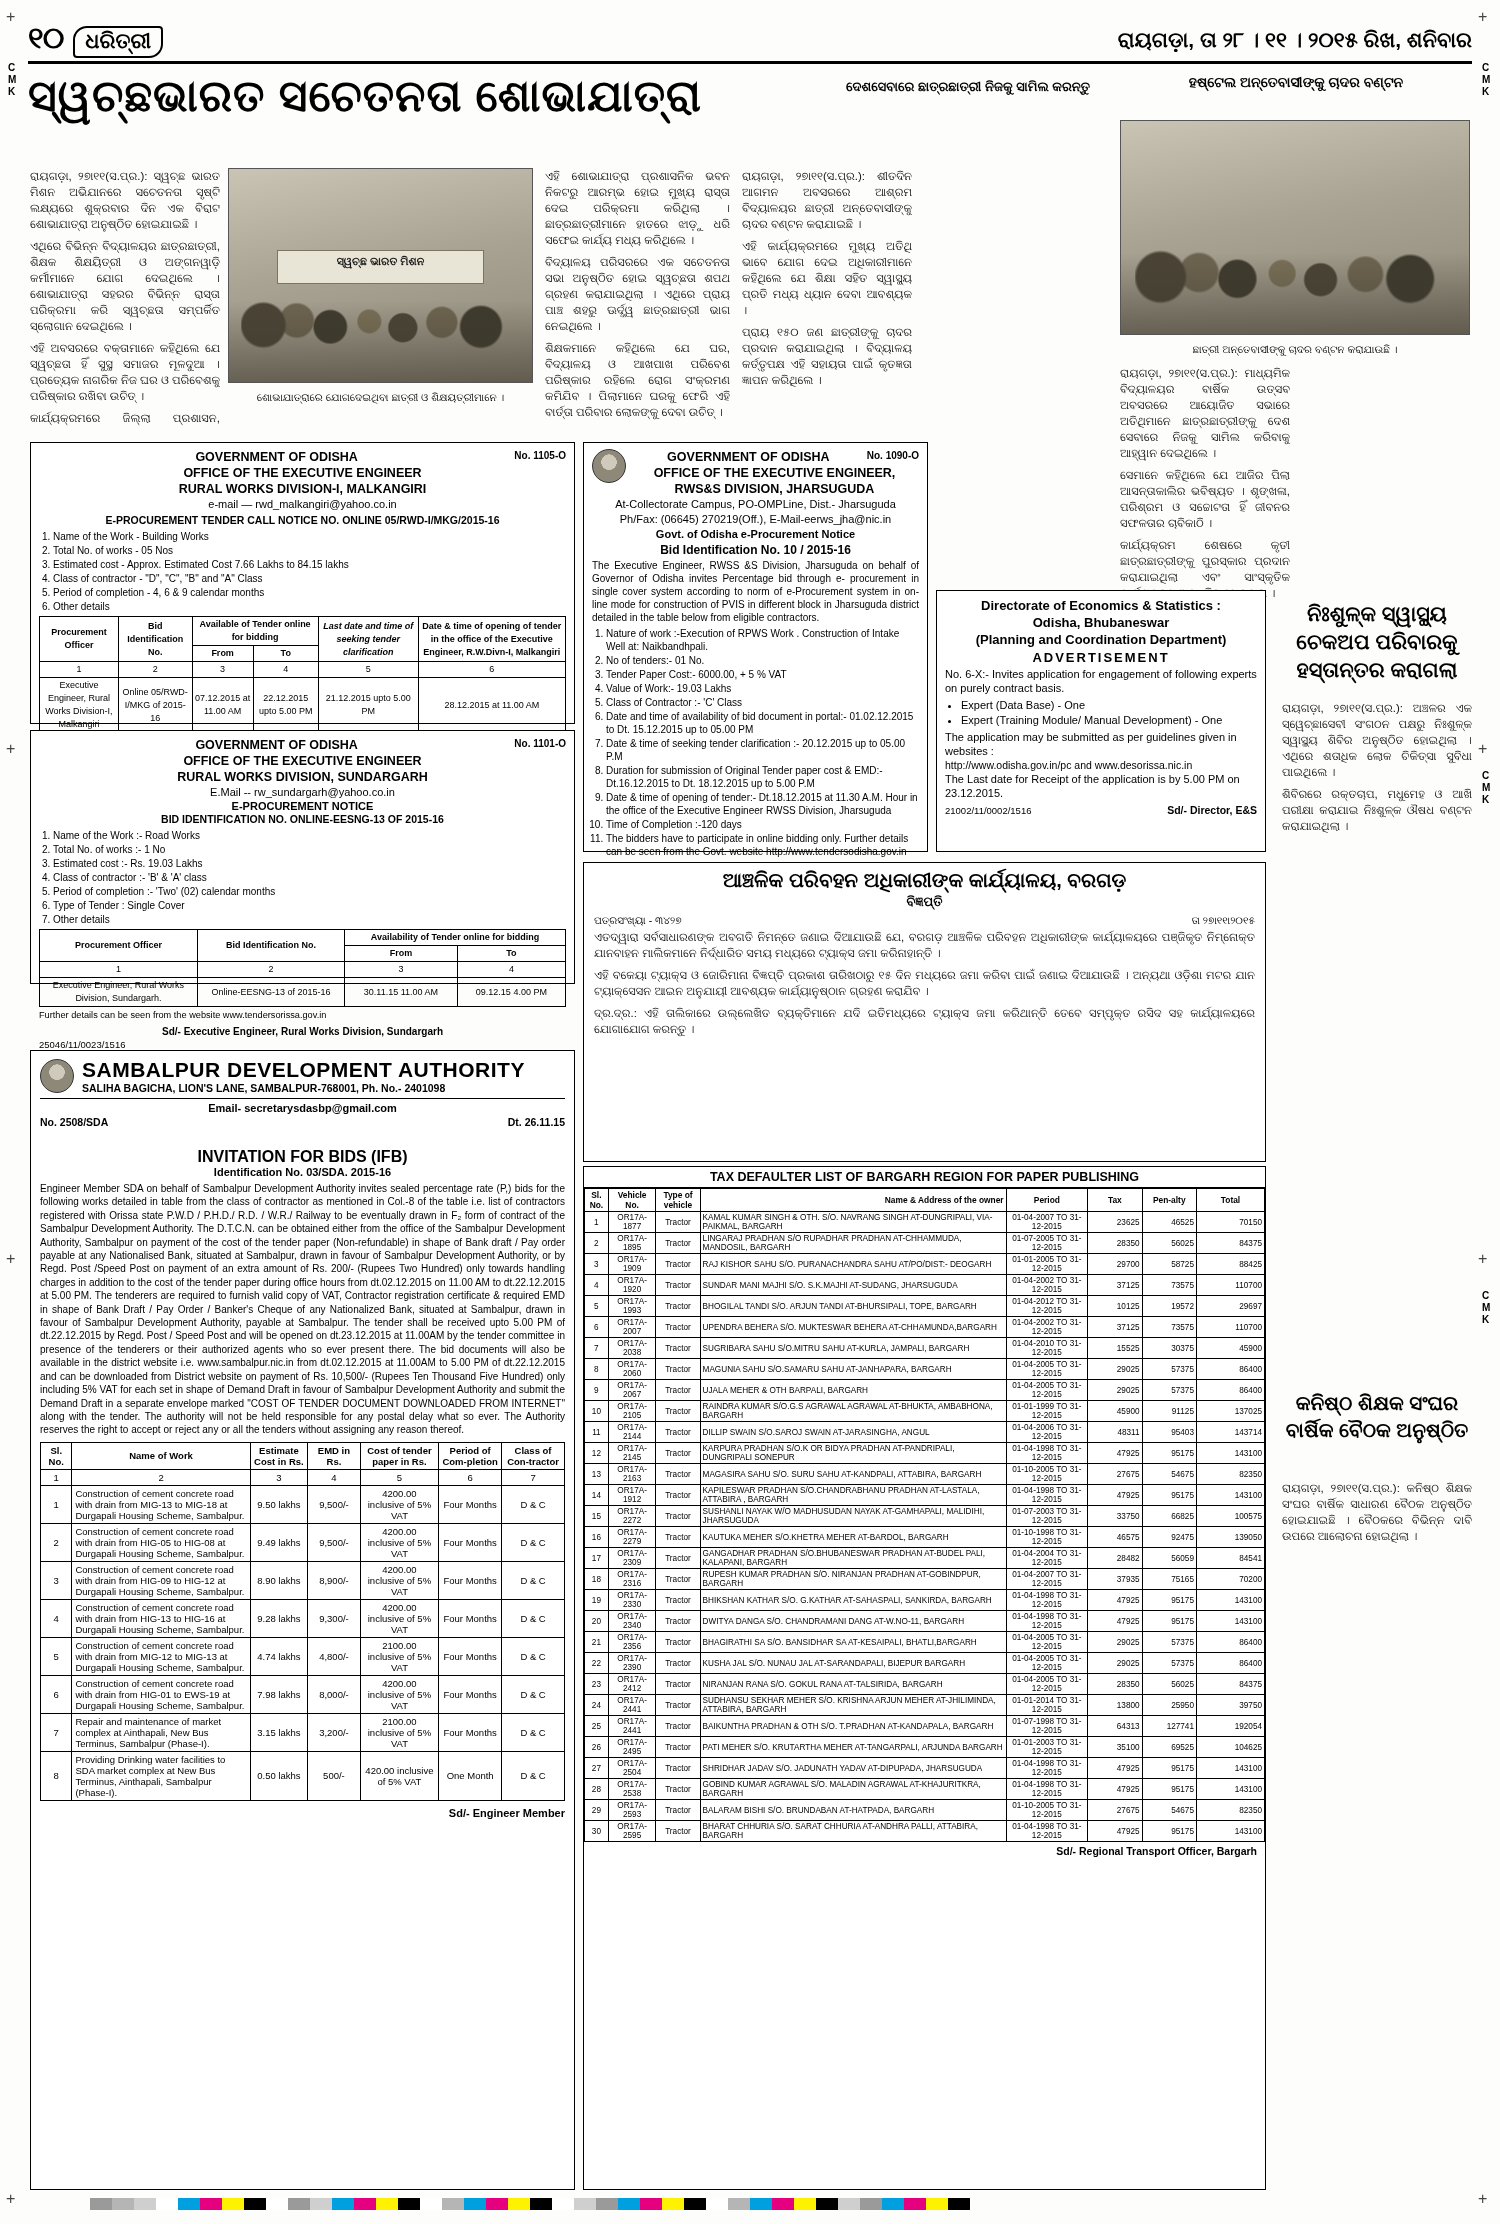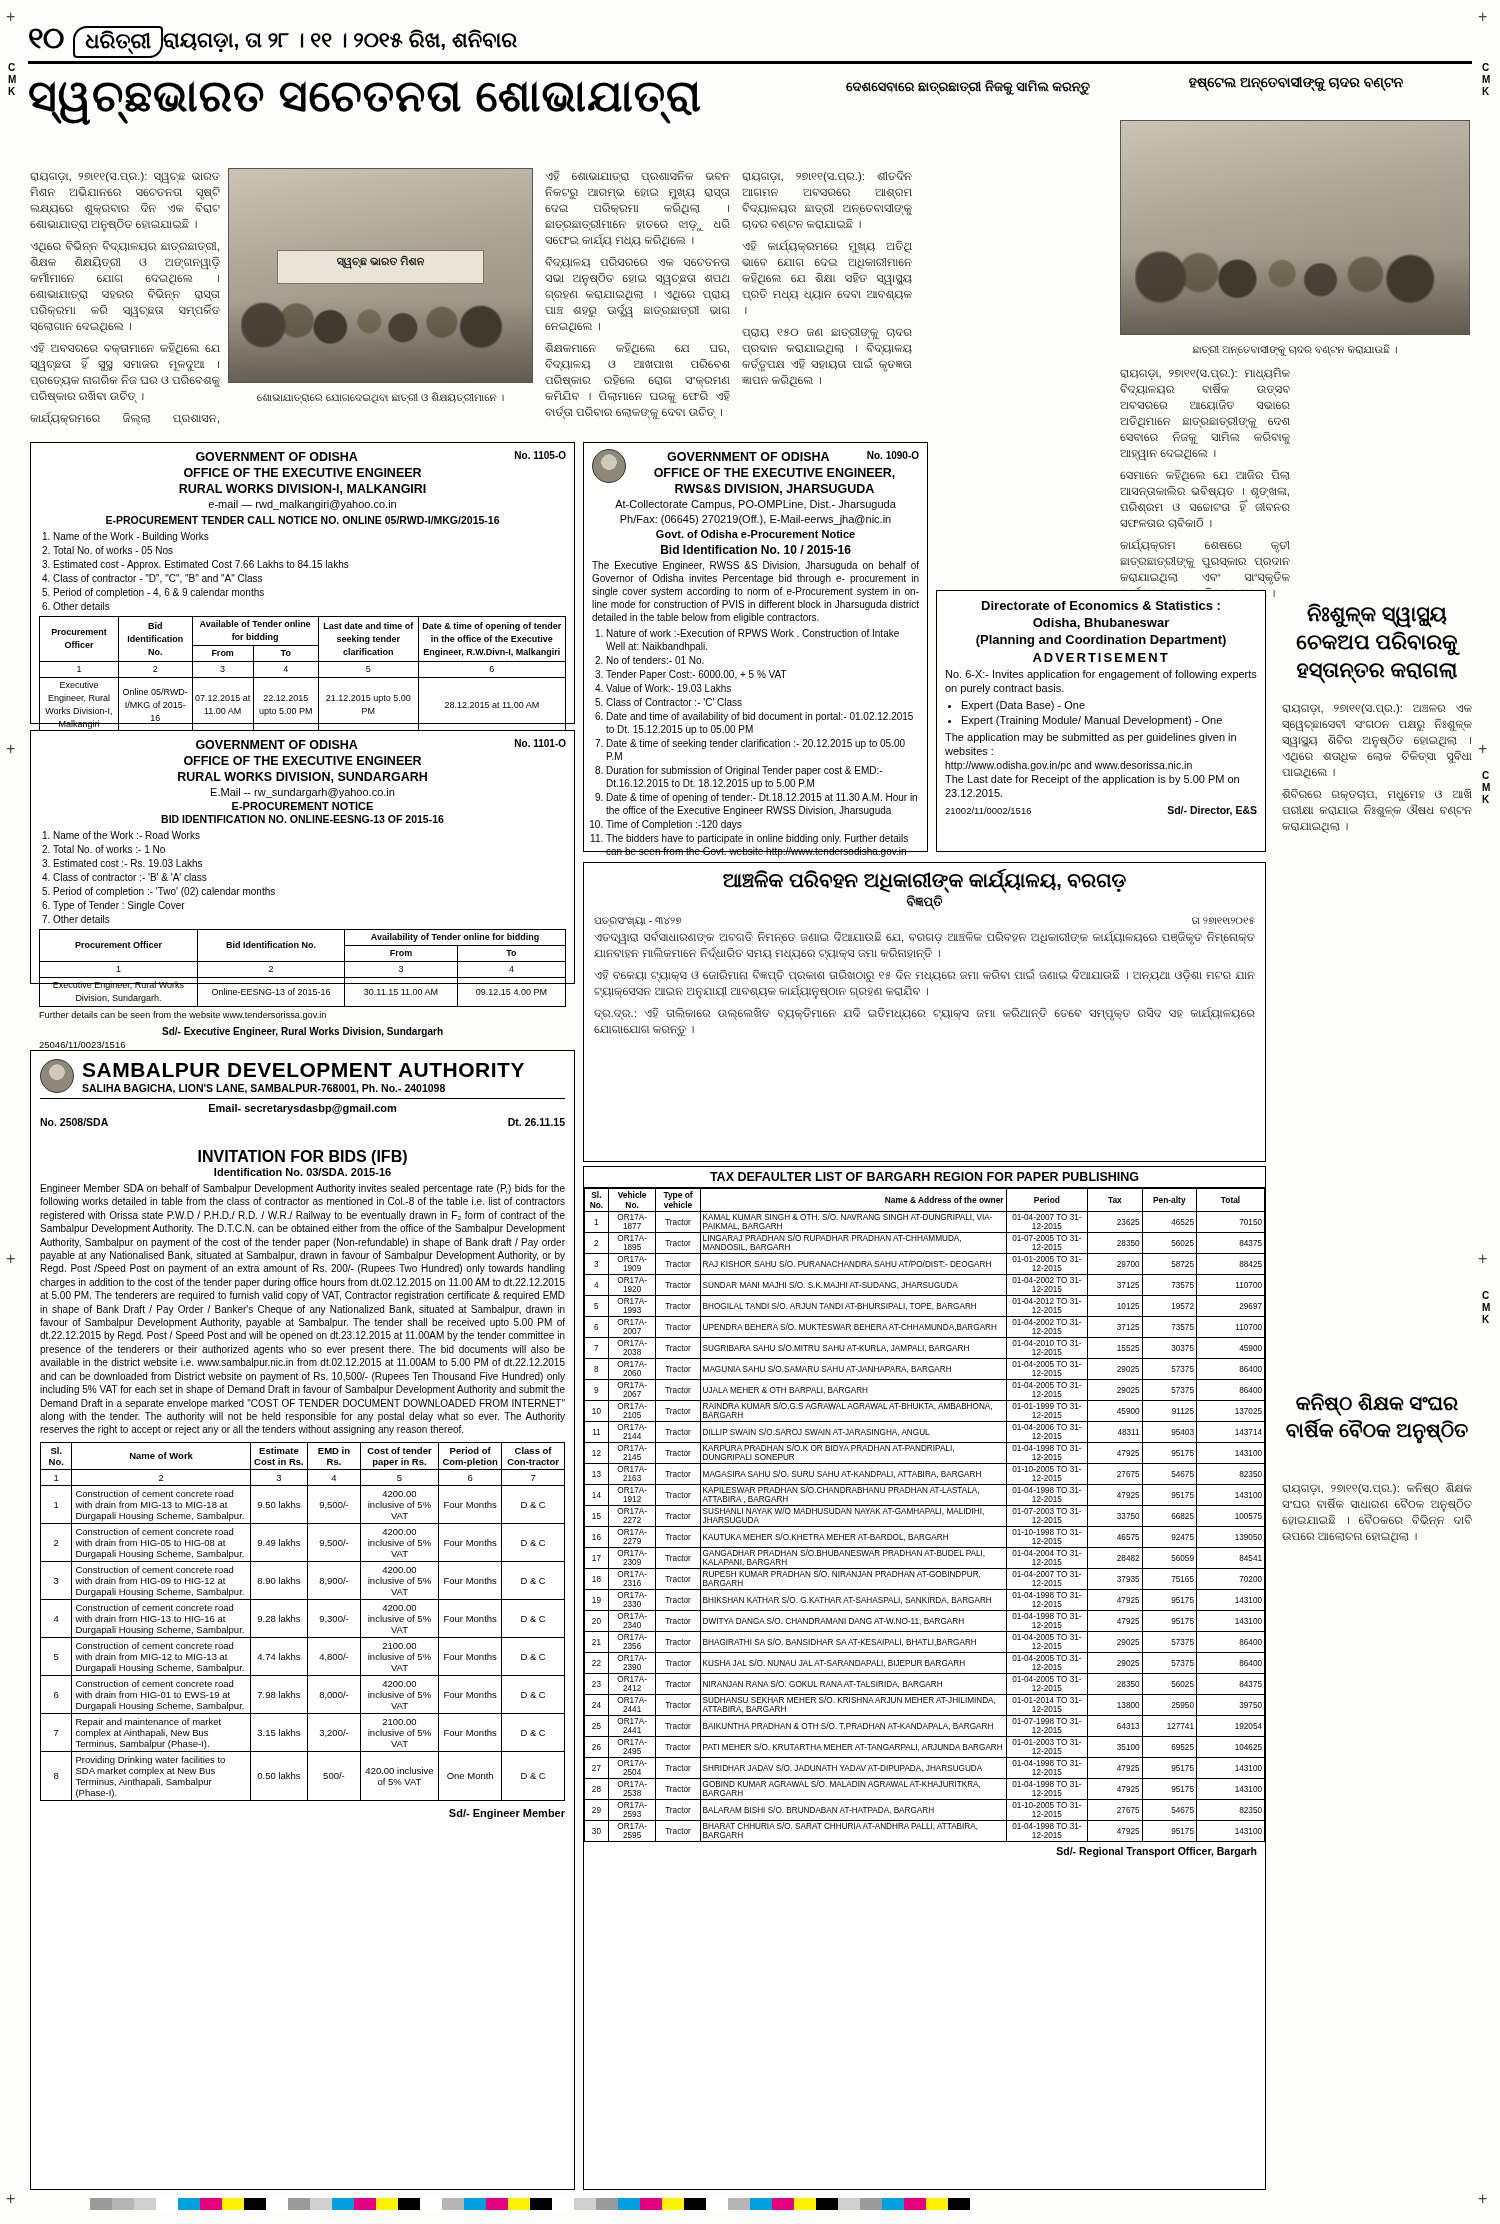--- a/index.html
+++ b/index.html
@@ -15,21 +15,21 @@
   .page {
     position: absolute;
     left: 0; top: 0;
     width: 1500px; height: 2224px;
     background: #fdfdfb;
   }
   
   .masthead {
     position: absolute; left: 28px; top: 18px; width: 1444px; height: 46px;
     border-bottom: 3px solid #000;
-    display: flex; align-items: center; 
+    display: flex; align-items: center; justify-content: space-between;
   }
   .mh-left { display: flex; align-items: baseline; gap: 10px; }
   .mh-pageno { font-size: 30px; font-weight: bold; letter-spacing: -1px; }
   .mh-logo {
     font-size: 21px; font-weight: bold; border: 2px solid #000;
     border-radius: 14px 4px 14px 4px; padding: 1px 10px 3px;
   }
   .mh-right { font-size: 21px; font-weight: bold; }
 
   .bigtitle {
@@ -209,21 +209,21 @@
       <li>Class of contractor - "D", "C", "B" and "A" Class</li>
       <li>Period of completion - 4, 6 &amp; 9 calendar months</li>
       <li>Other details</li>
     </ol>
     <table>
       <tbody>
           <tr>
         <th rowspan="2" style="width:15%;">Procurement Officer</th>
         <th rowspan="2" style="width:14%;">Bid Identification No.</th>
         <th colspan="2" style="width:24%;">Available of Tender online for bidding</th>
-        <th rowspan="2" style="width:19%;">Last date and time of seeking tender clarification</th>
+        <th rowspan="2" style="width:19%;font-style:italic;">Last date and time of seeking tender clarification</th>
         <th rowspan="2" style="width:28%;">Date &amp; time of opening of tender in the office of the Executive Engineer, R.W.Divn-I, Malkangiri</th>
       </tr>
       <tr>
         <th>From</th>
         <th>To</th>
       </tr>
       <tr>
         <td>1</td>
         <td>2</td>
         <td>3</td>

